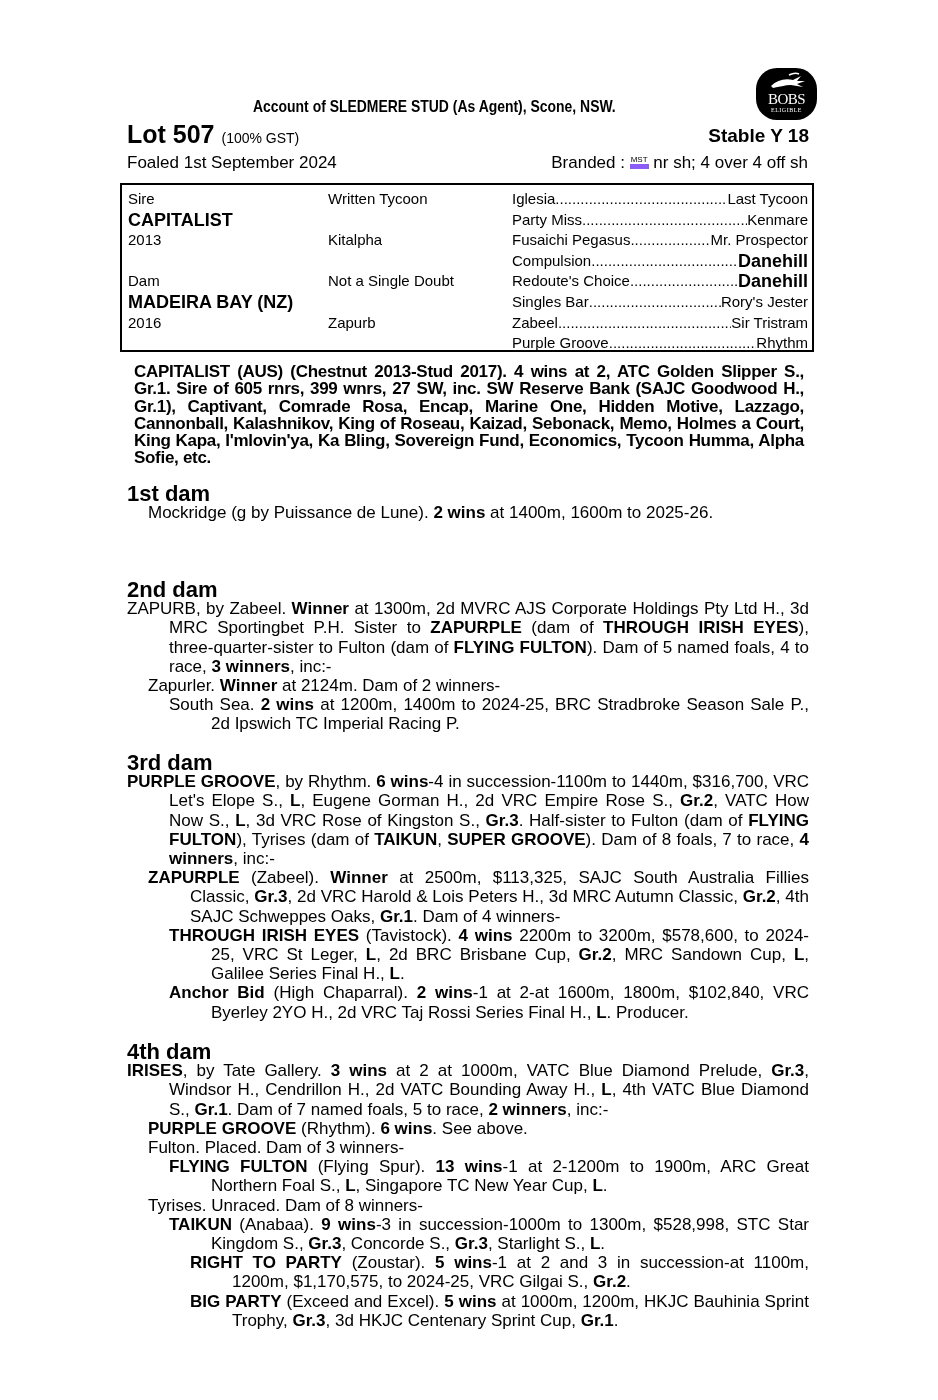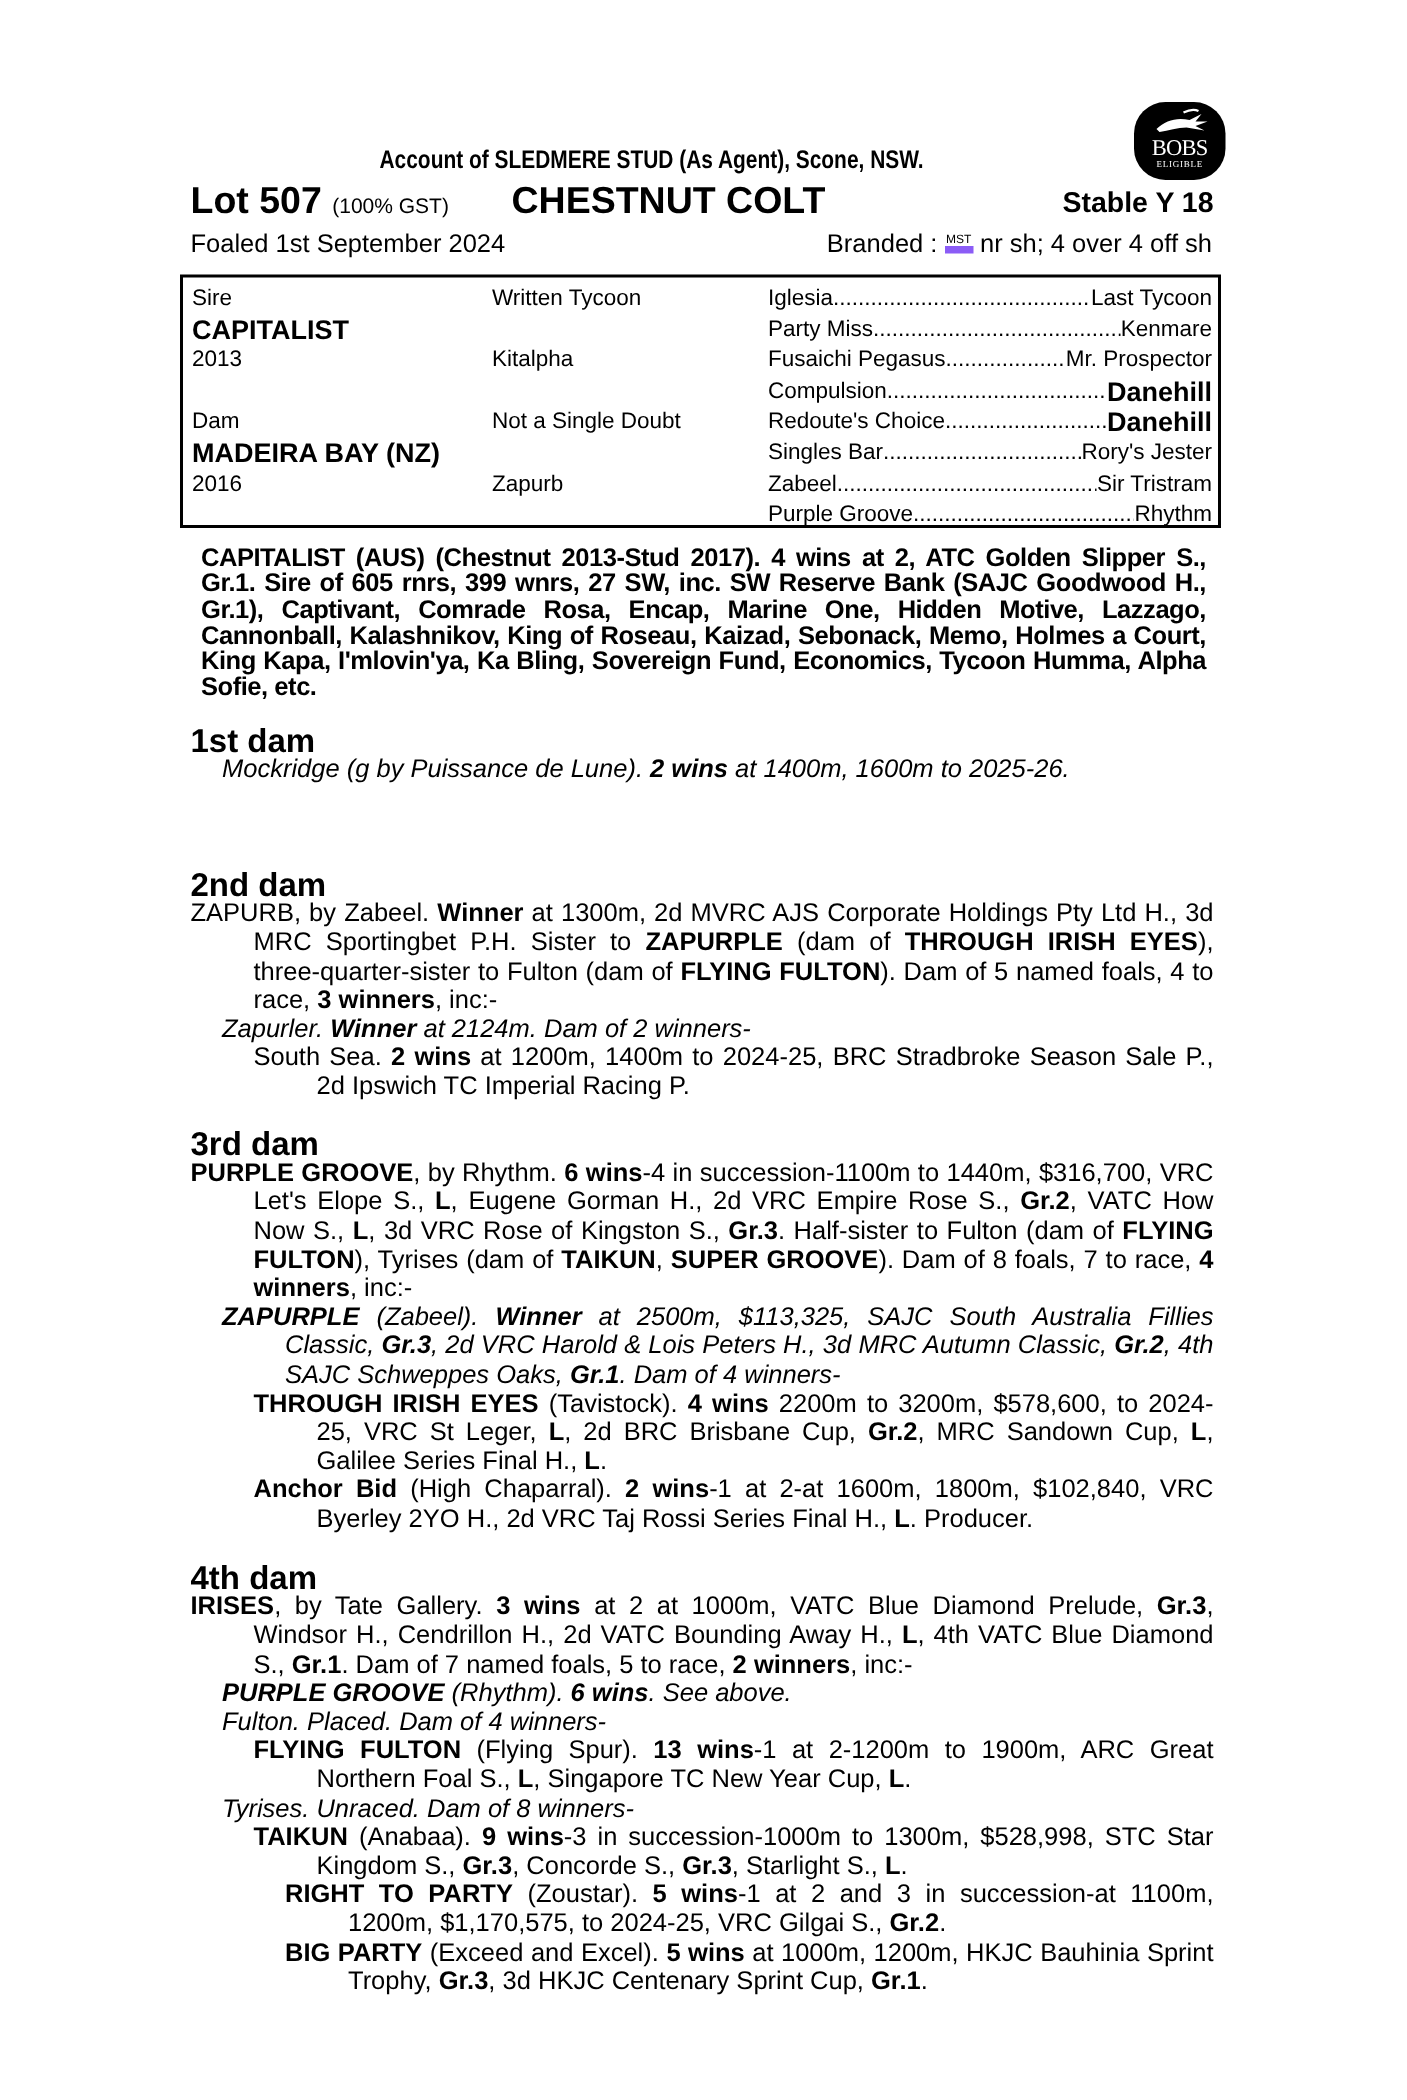--- a/index.html
+++ b/index.html
@@ -29,21 +29,21 @@
   .lead .dots { flex:1 1 auto; overflow:hidden; white-space:nowrap; }
   .lead .dots::before { content:"................................................................................................."; letter-spacing:0; }
   .lead .r { flex:0 0 auto; }
   .lead .r.b { font-weight:bold; font-size:18px; }
   .sire-summary { position:absolute; left:134px; top:363px; width:670px; font-size:17px; line-height:17.3px; font-weight:bold; text-align:justify; transform:scaleX(1); letter-spacing:-0.3px; }
   .section { position:absolute; left:127px; width:682px; font-size:17px; line-height:19.2px; }
   .sec-h { font-weight:bold; font-size:22px; }
   .p { text-align:justify; }
   .p.last-left { text-align-last:left; }
   .hang0 { padding-left:42px; text-indent:-42px; }
-  .hang1 { padding-left:63px; text-indent:-42px;font-style:italic; }
+  .hang1 { padding-left:63px; text-indent:-42px; }
   .hang2 { padding-left:84px; text-indent:-42px; }
   .hang3 { padding-left:105px; text-indent:-42px; }
   b { font-weight:bold; }
 </style>
 </head>
 <body>
 
 <div class="page">
 
   <div class="logo">
@@ -55,21 +55,20 @@
     <span class="elig">ELIGIBLE</span>
   </div>
 
   <div class="account">Account of SLEDMERE STUD (As Agent), Scone, NSW.</div>
 
   <div class="lotline">
     <div class="lot">
       <span>Lot 507</span>
       <span class="gst">(100% GST)</span>
     </div>
-    <div class="colt">CHESTNUT COLT</div>
     <div class="stable">Stable Y 18</div>
   </div>
 
   <div class="foaled">Foaled 1st September 2024</div>
   <div class="branded">
     <span>Branded :</span>
     <span class="brandmark">MST</span>
     <span>nr sh; 4 over 4 off sh</span>
   </div>
 
@@ -162,21 +161,21 @@
         <div class="p last-left hang2"><b>THROUGH IRISH EYES</b><span> (Tavistock). </span><b>4 wins</b><span> 2200m to 3200m, $578,600, to 2024-25, VRC St Leger, </span><b>L</b><span>, 2d BRC Brisbane Cup, </span><b>Gr.2</b><span>, MRC Sandown Cup, </span><b>L</b><span>, Galilee Series Final H., </span><b>L</b><span>.</span></div>
         <div class="p last-left hang2"><b>Anchor Bid</b><span> (High Chaparral). </span><b>2 wins</b><span>-1 at 2-at 1600m, 1800m, $102,840, VRC Byerley 2YO H., 2d VRC Taj Rossi Series Final H., </span><b>L</b><span>. Producer.</span></div>
       </div>
   </div>
 
   <div class="section" style="top:1042px">
     <div class="sec-h">4th dam</div>
     <div class="entries">
         <div class="p last-left hang0"><b>IRISES</b><span>, by Tate Gallery. </span><b>3 wins</b><span> at 2 at 1000m, VATC Blue Diamond Prelude, </span><b>Gr.3</b><span>, Windsor H., Cendrillon H., 2d VATC Bounding Away H., </span><b>L</b><span>, 4th VATC Blue Diamond S., </span><b>Gr.1</b><span>. Dam of 7 named foals, 5 to race, </span><b>2 winners</b><span>, inc:-</span></div>
         <div class="p last-left hang1"><b>PURPLE GROOVE</b><span> (Rhythm). </span><b>6 wins</b><span>. See above.</span></div>
-        <div class="p last-left hang1"><span>Fulton. Placed. Dam of 4 winners-</span></div>
+        <div class="p last-left hang1"><span>Fulton. Placed. Dam of 3 winners-</span></div>
         <div class="p last-left hang2"><b>FLYING FULTON</b><span> (Flying Spur). </span><b>13 wins</b><span>-1 at 2-1200m to 1900m, ARC Great Northern Foal S., </span><b>L</b><span>, Singapore TC New Year Cup, </span><b>L</b><span>.</span></div>
         <div class="p last-left hang1"><span>Tyrises. Unraced. Dam of 8 winners-</span></div>
         <div class="p last-left hang2"><b>TAIKUN</b><span> (Anabaa). </span><b>9 wins</b><span>-3 in succession-1000m to 1300m, $528,998, STC Star Kingdom S., </span><b>Gr.3</b><span>, Concorde S., </span><b>Gr.3</b><span>, Starlight S., </span><b>L</b><span>.</span></div>
         <div class="p last-left hang3"><b>RIGHT TO PARTY</b><span> (Zoustar). </span><b>5 wins</b><span>-1 at 2 and 3 in succession-at 1100m, 1200m, $1,170,575, to 2024-25, VRC Gilgai S., </span><b>Gr.2</b><span>.</span></div>
         <div class="p last-left hang3"><b>BIG PARTY</b><span> (Exceed and Excel). </span><b>5 wins</b><span> at 1000m, 1200m, HKJC Bauhinia Sprint Trophy, </span><b>Gr.3</b><span>, 3d HKJC Centenary Sprint Cup, </span><b>Gr.1</b><span>.</span></div>
       </div>
   </div>
 
 </div>
 

